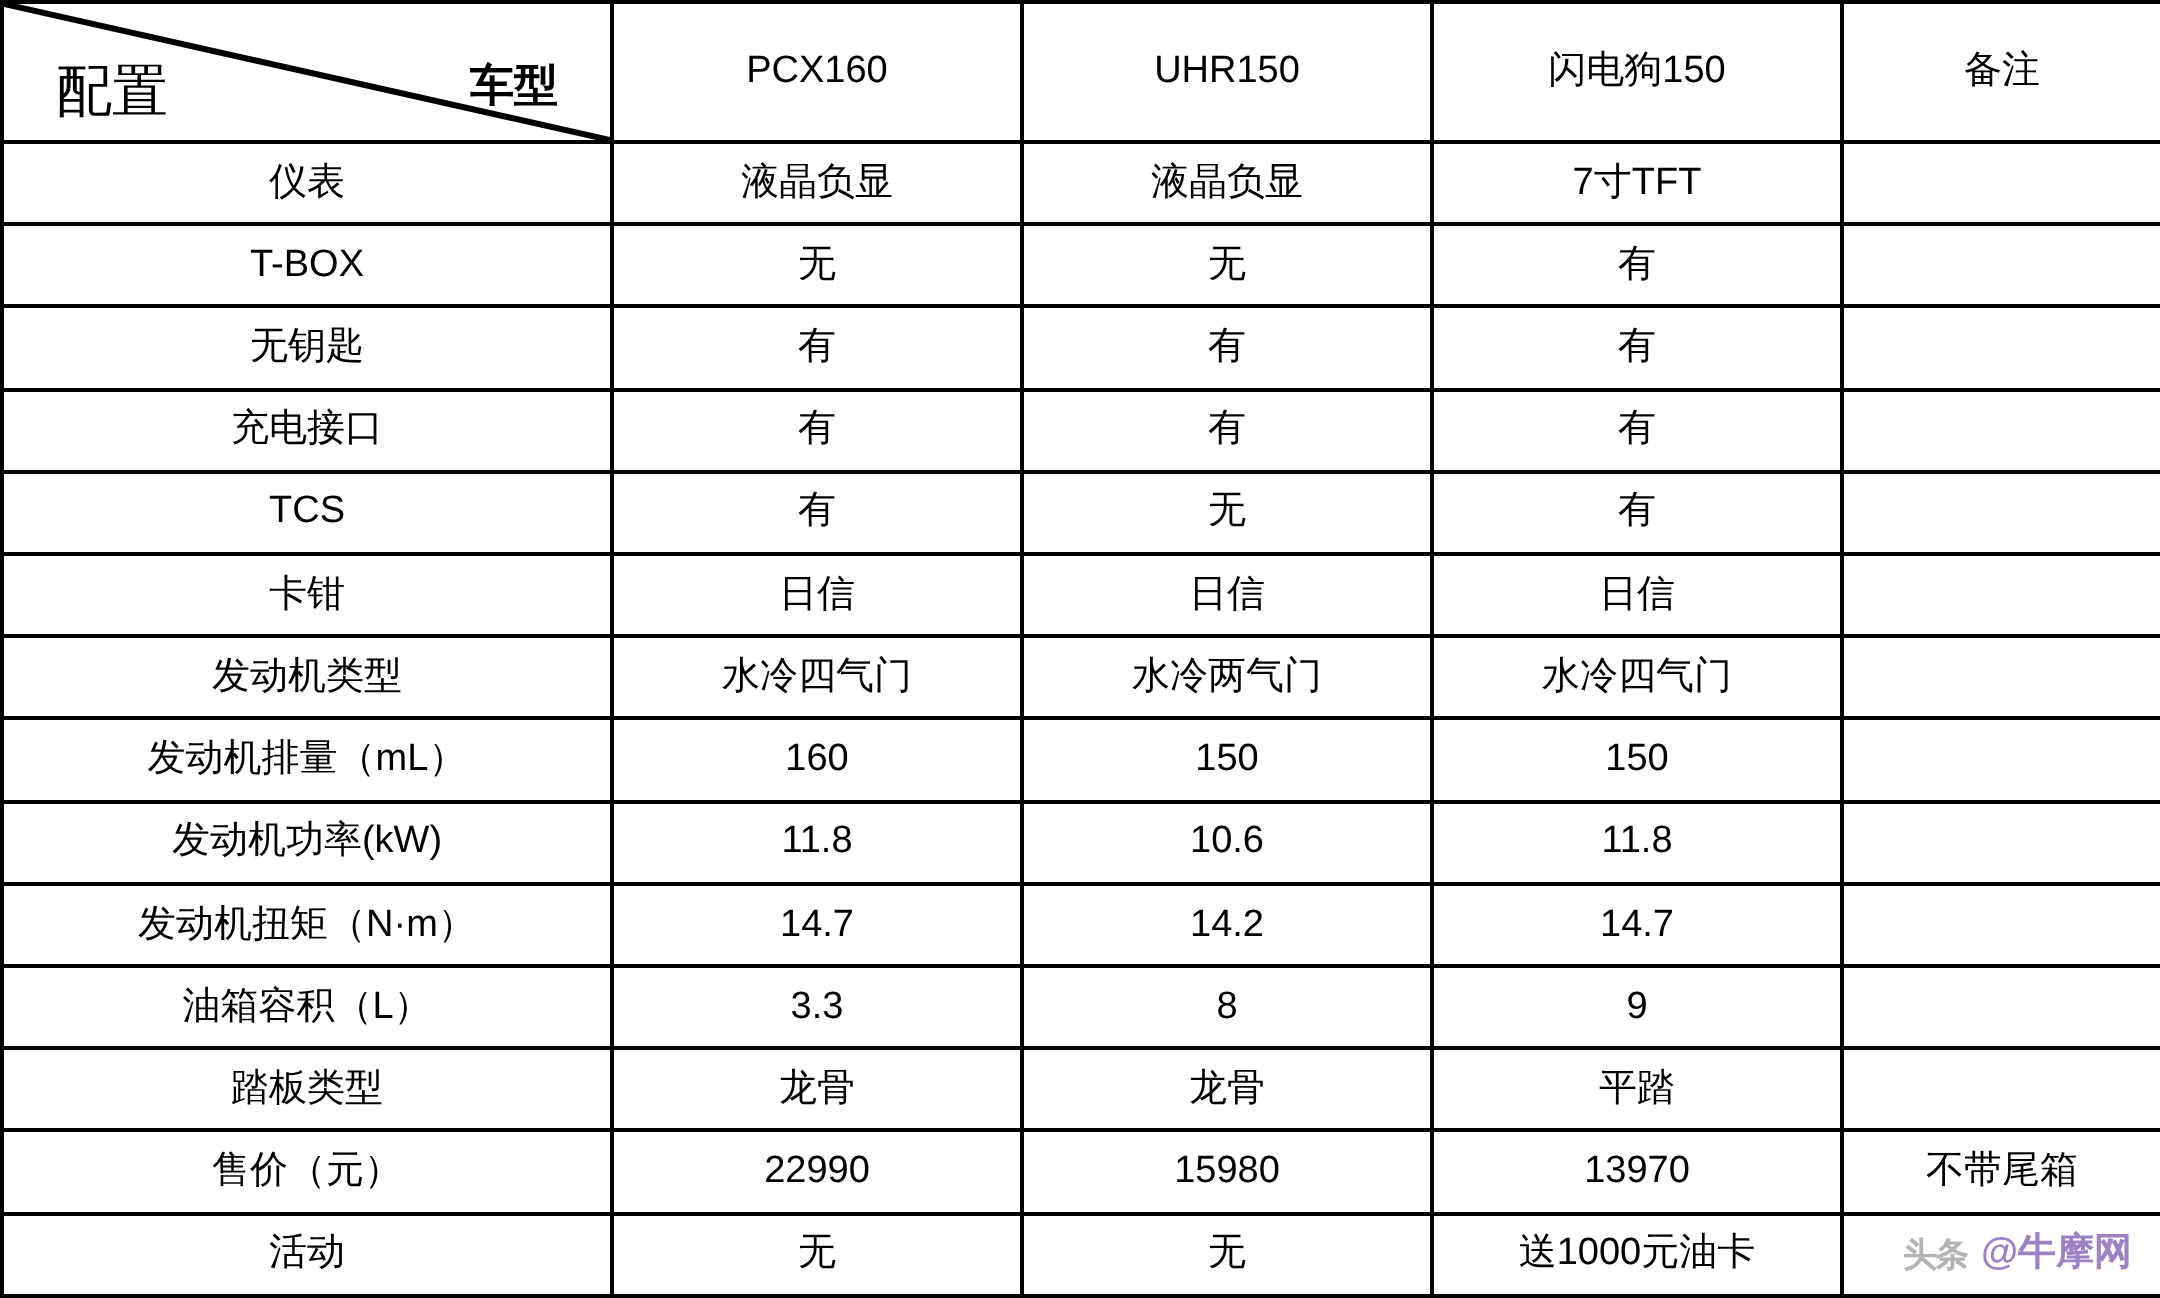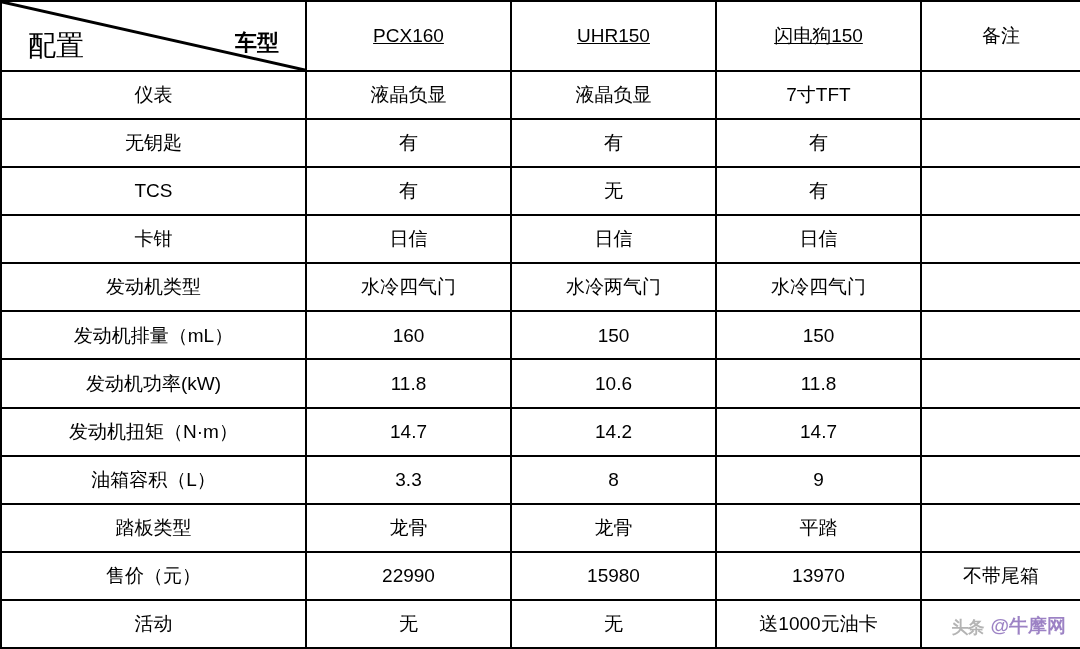--- a/index.html
+++ b/index.html
@@ -61,21 +61,20 @@
     right: 26px;
     top: 8px;
     font-size: 22px;
     font-weight: bold;
     margin-top: 20px;
   }
   th.model-head {
     font-size: 26px;
     font-weight: bold;
     height: 68px;
-    text-decoration: underline;
   }
   th.note-head {
     font-size: 22px;
     font-weight: bold;
     height: 68px;
   }
   td.rowlabel {
     font-size: 22px;
     font-weight: bold;
   }
@@ -145,21 +144,35 @@
   </thead>
   <tbody>
     <tr>
       <td class="rowlabel">仪表</td>
       <td class="cell">液晶负显</td>
       <td class="cell">液晶负显</td>
       <td class="cell">7寸TFT</td>
       <td class="note"></td>
     </tr>
     <tr>
+      <td class="rowlabel">T-BOX</td>
+      <td class="cell">无</td>
+      <td class="cell">无</td>
+      <td class="cell bold">有</td>
+      <td class="note"></td>
+    </tr>
+    <tr>
       <td class="rowlabel">无钥匙</td>
+      <td class="cell">有</td>
+      <td class="cell">有</td>
+      <td class="cell bold">有</td>
+      <td class="note"></td>
+    </tr>
+    <tr>
+      <td class="rowlabel">充电接口</td>
       <td class="cell">有</td>
       <td class="cell">有</td>
       <td class="cell bold">有</td>
       <td class="note"></td>
     </tr>
     <tr>
       <td class="rowlabel">TCS</td>
       <td class="cell bold">有</td>
       <td class="cell">无</td>
       <td class="cell bold">有</td>

